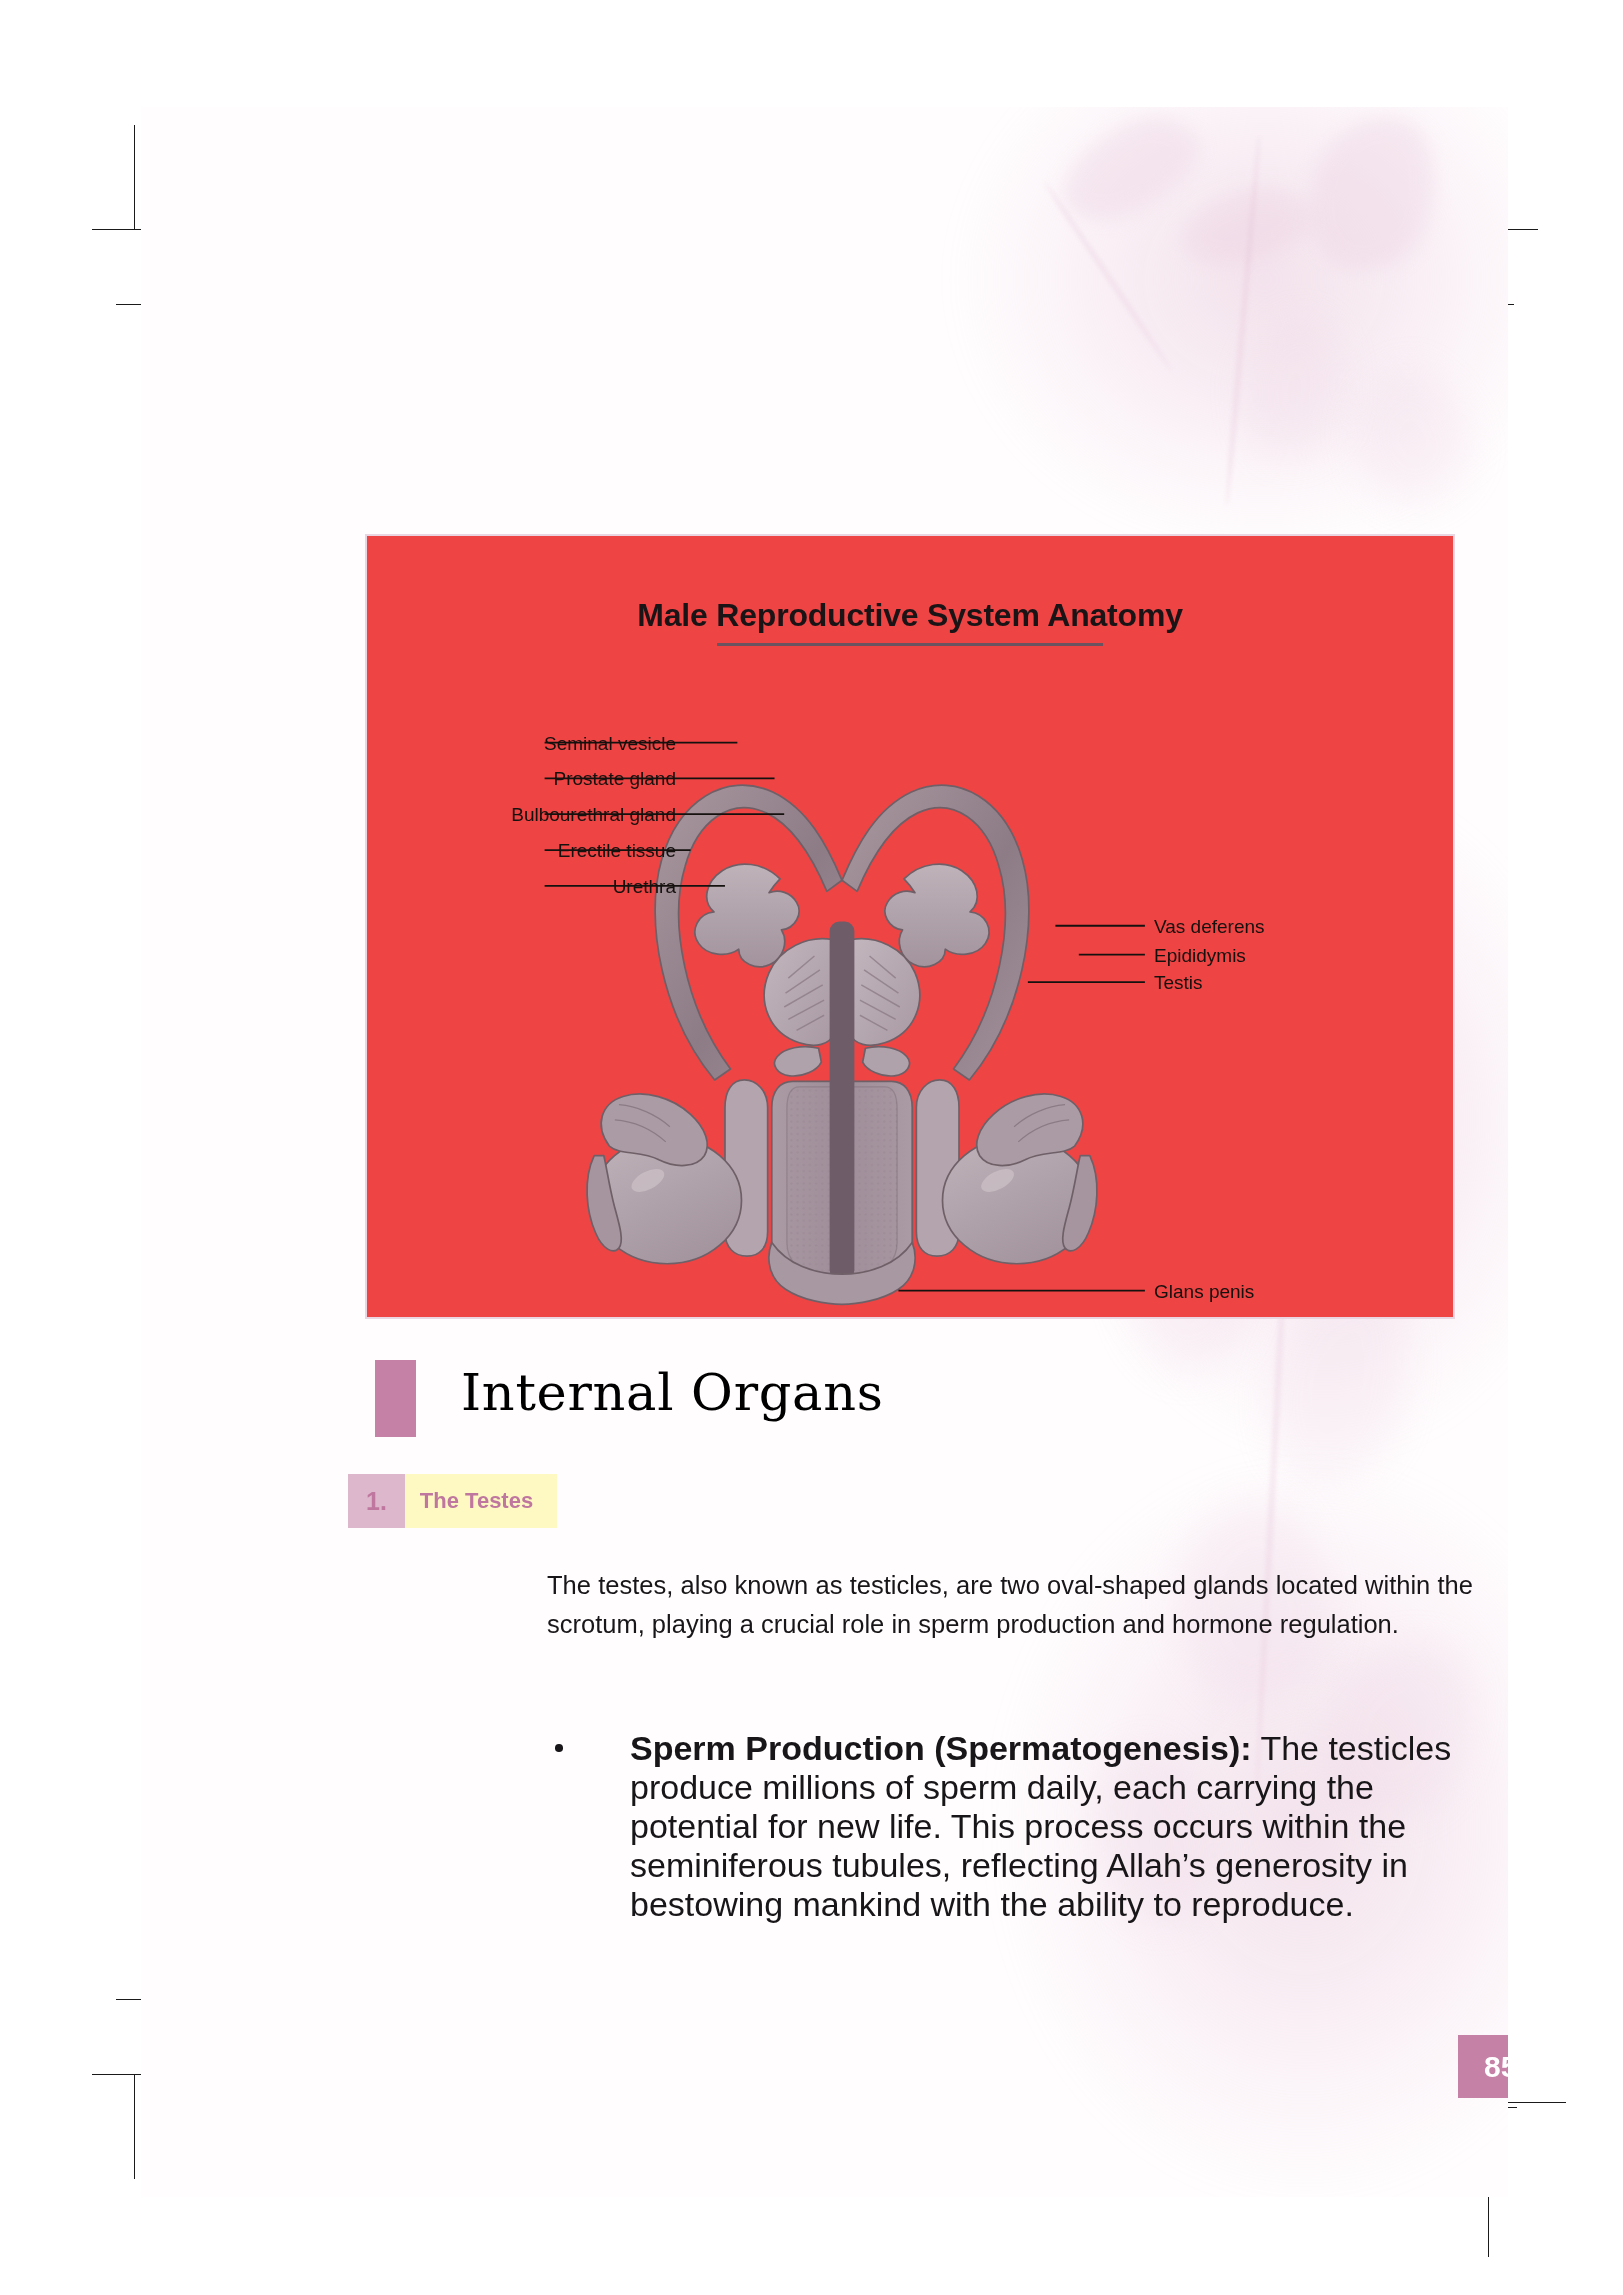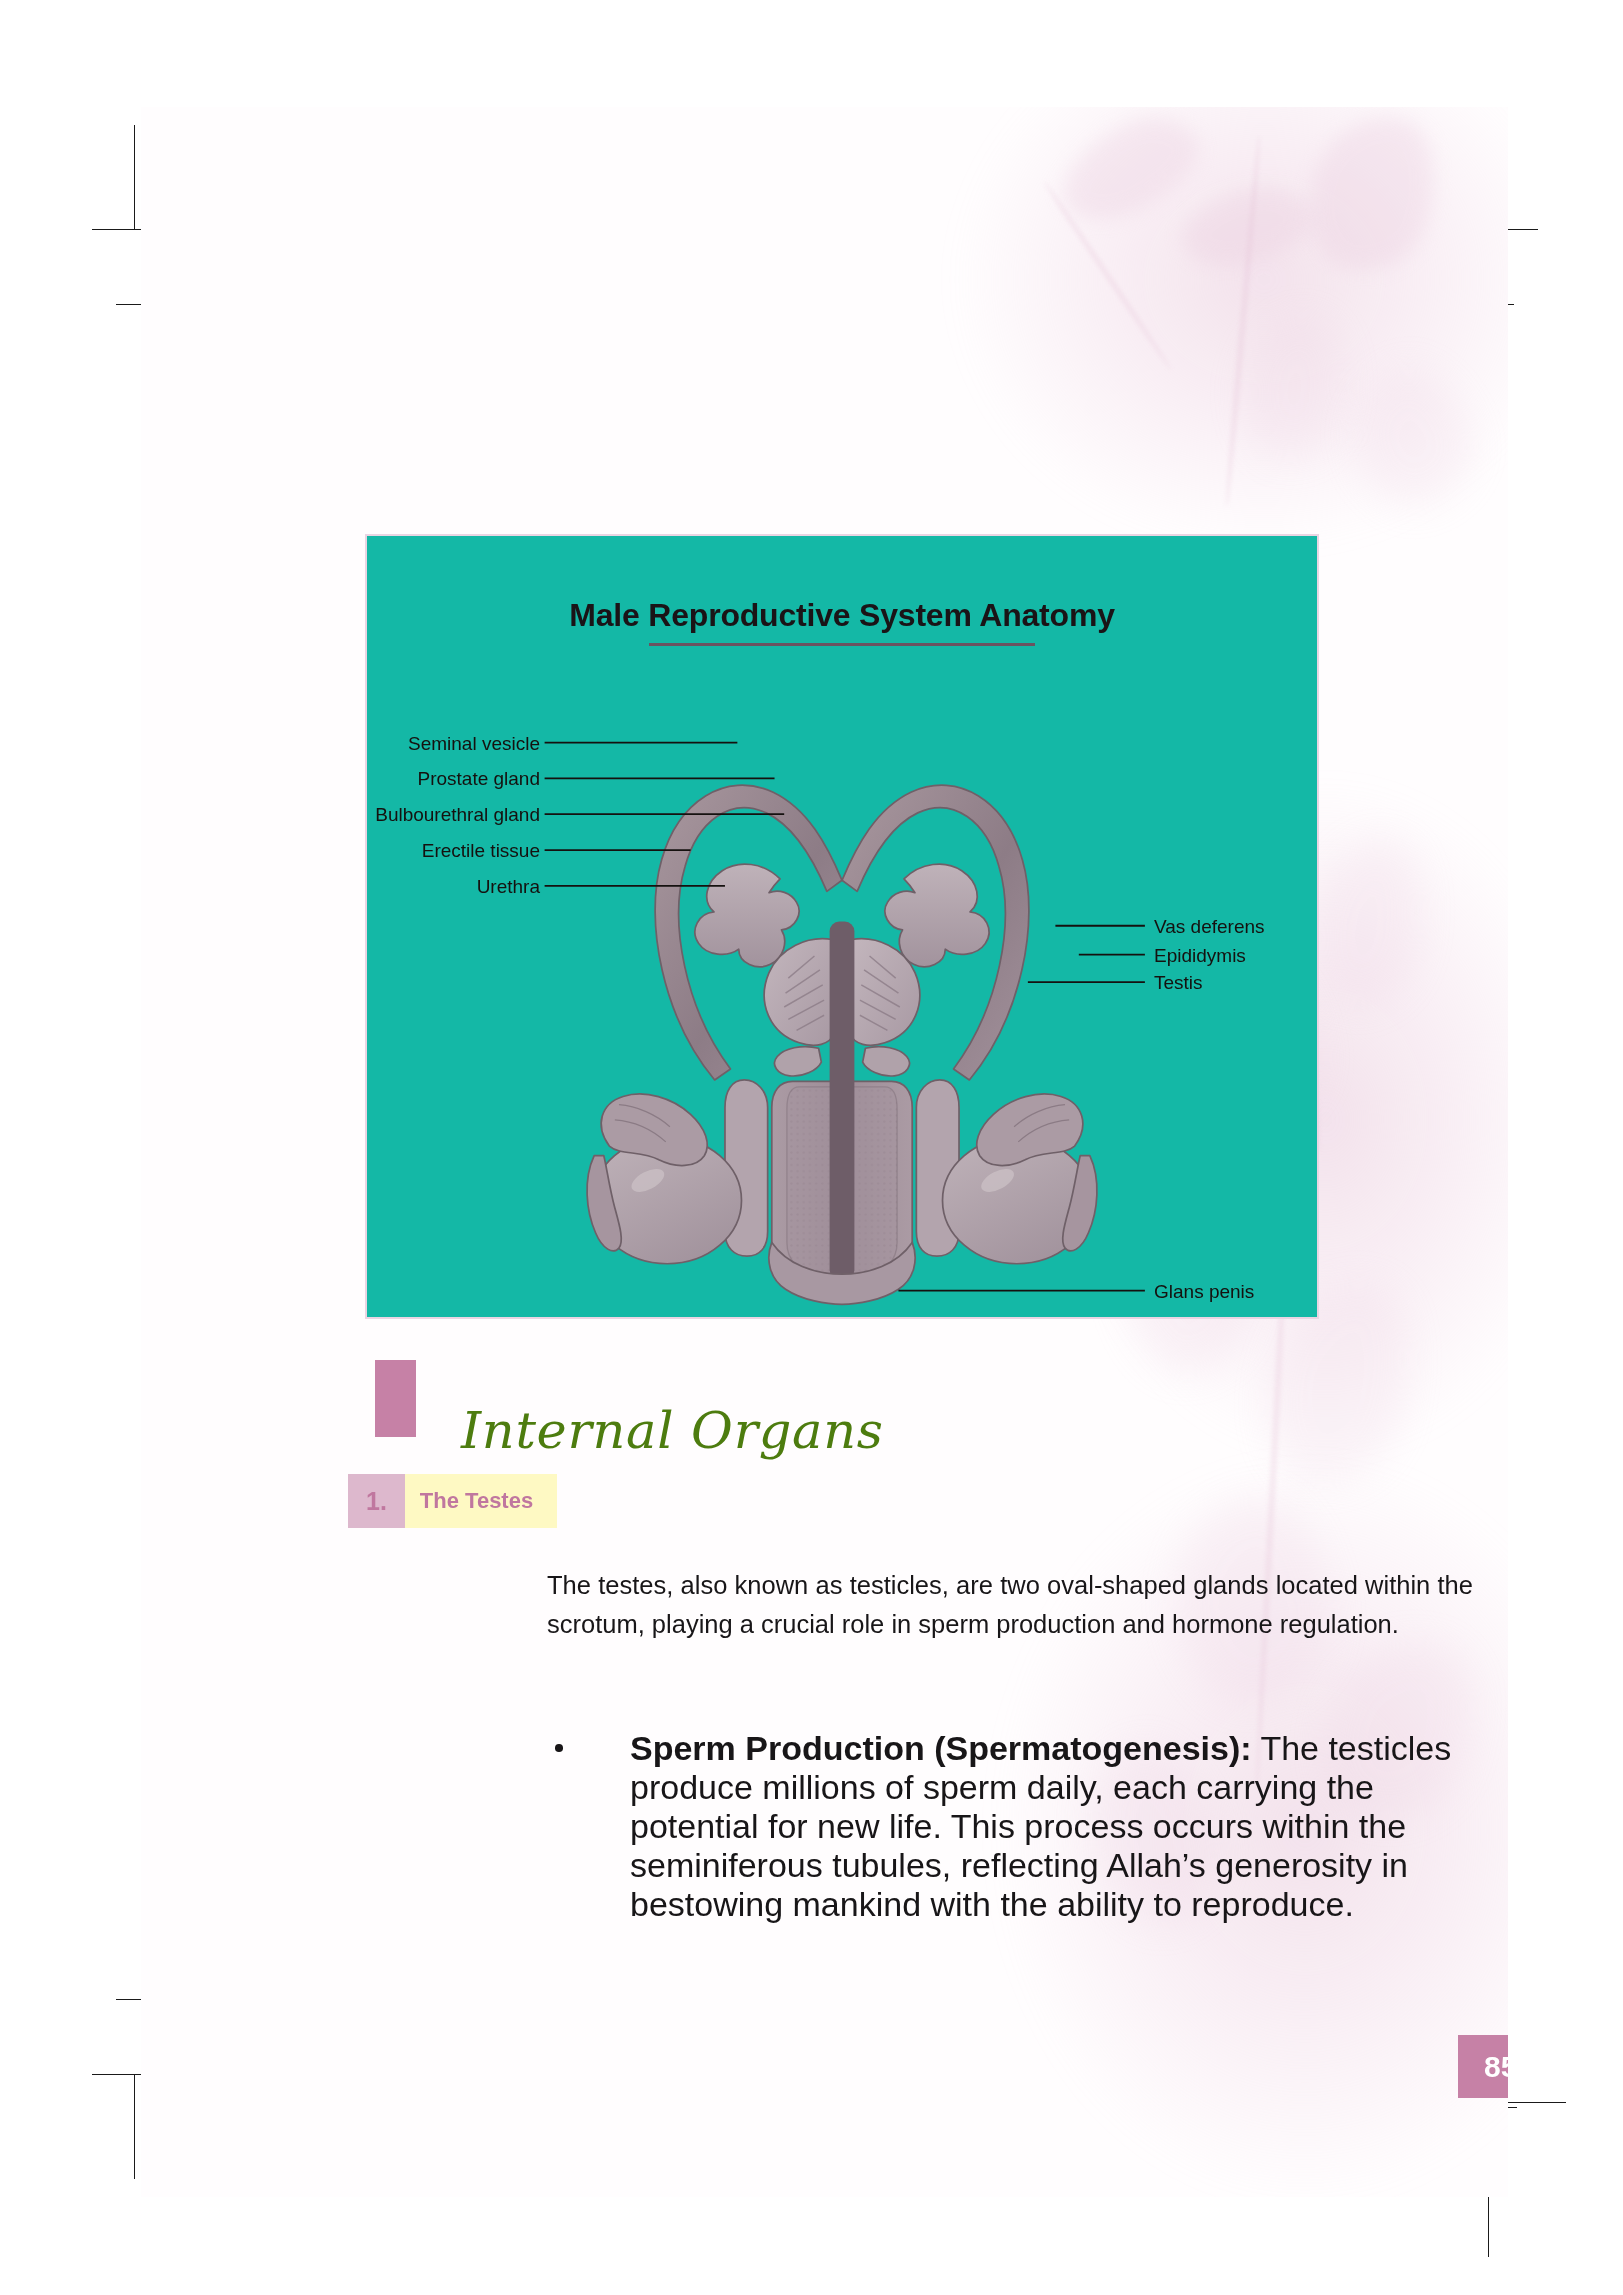--- a/index.html
+++ b/index.html
@@ -70,23 +70,23 @@
     letter-spacing: 2.3px;
     color: #c79bb6;
     font-weight: 400;
   }
 
   
   #figure-panel {
     position: absolute;
     left: 224px;
     top: 427px;
-    width: 954px;
+    width: 1090px;
     height: 785px;
-    background: #14b8a6;
+    background: #ef4444;
     border: 2.1px solid #ead5e3;
     box-sizing: border-box;
   }
   #figure-title {
     position: absolute;
     left: 0;
     top: 61px;
     width: 100%;
     text-align: center;
     font-size: 32px;
@@ -137,27 +137,25 @@
     top: 0;
     width: 41px;
     height: 77px;
     background: #c681a6;
   }
   #section-heading-text {
     position: absolute;
     left: 86px;
     top: 2.8px;
     font-size: 51px;
-    color: #4d7c0f;
+    color: #000000;
     font-family: "DejaVu Serif", serif;
-    font-style: italic;
     font-weight: 400;
     letter-spacing: 0.7px;
     white-space: nowrap;
-    margin-top: 38px;
   }
 
   
   #subhead-chip {
     position: absolute;
     left: 207px;
     top: 1367px;
     height: 54px;
     display: flex;
     align-items: stretch;

